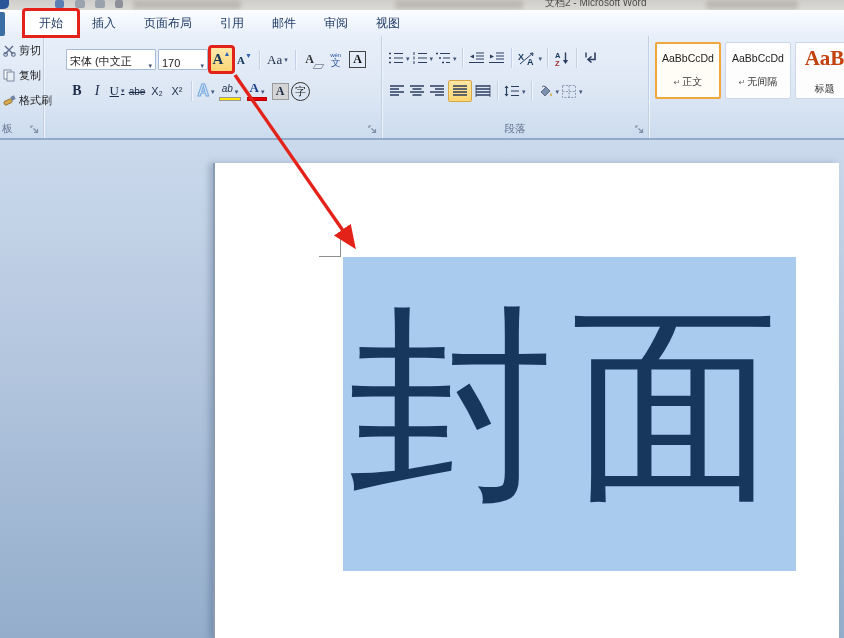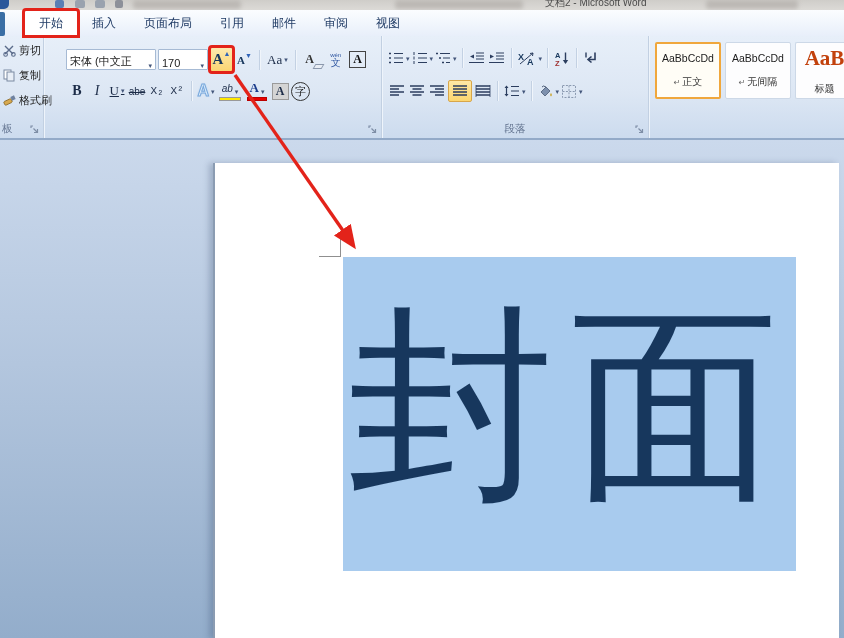--- a/index.html
+++ b/index.html
@@ -56,21 +56,21 @@
   .combo-name{width:90px}
   .combo-size{width:50px}
   .btn-grow{width:23px;height:25px;background:linear-gradient(#fdeab0,#fbd470);
     outline:3px solid #e3231a;outline-offset:-1px;z-index:4}
   .glyphA{font-family:"Liberation Serif","DejaVu Serif",serif;font-weight:bold;color:#17375d}
   .tri{font-size:7px;color:#2e63b8;position:relative;top:-6px;left:0;line-height:1}
   .b-bold{font-family:"Liberation Serif",serif;font-weight:bold;font-size:14px}
   .b-italic{font-family:"Liberation Serif",serif;font-style:italic;font-size:14px}
   .b-under{font-family:"Liberation Serif",serif;font-size:13px;text-decoration:underline}
   .b-strike{font-size:10px;text-decoration:line-through;letter-spacing:0}
-  .b-sub,.b-sup{font-size:11px;font-family:Liberation Mono, monospace}
+  .b-sub,.b-sup{font-size:11px;font-family:Liberation Sans, sans-serif}
   .fx-a{font-size:16px;font-weight:bold;color:#dcebfa;-webkit-text-stroke:1px #78a8dc;
     text-shadow:0 0 2px #9cc3ea}
   .mark-bar{position:absolute;left:2px;right:2px;bottom:1px;height:4px;border:1px solid #999}
   .bar-yellow{background:#ffe800}
   .bar-red{background:#e80000;border-color:#b00}
   .shadeA{background:#d4d4d4;border:1px solid #9a9a9a;width:17px;height:17px;display:inline-flex;
     align-items:center;justify-content:center;font-size:12px;font-weight:bold;font-family:"Liberation Serif",serif}
   .encircle{width:19px;height:19px;border:1.2px solid #333;border-radius:50%;display:inline-flex;
     align-items:center;justify-content:center;font-size:11px;color:#222}
   .boxA{width:17px;height:17px;border:1.2px solid #444;display:inline-flex;align-items:center;

